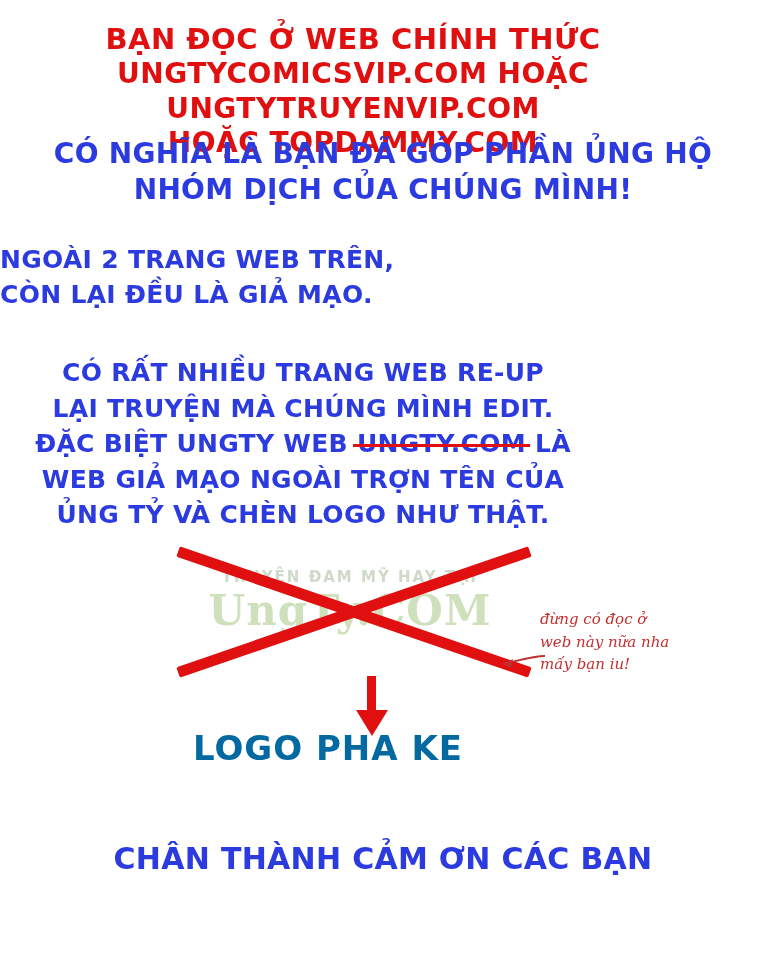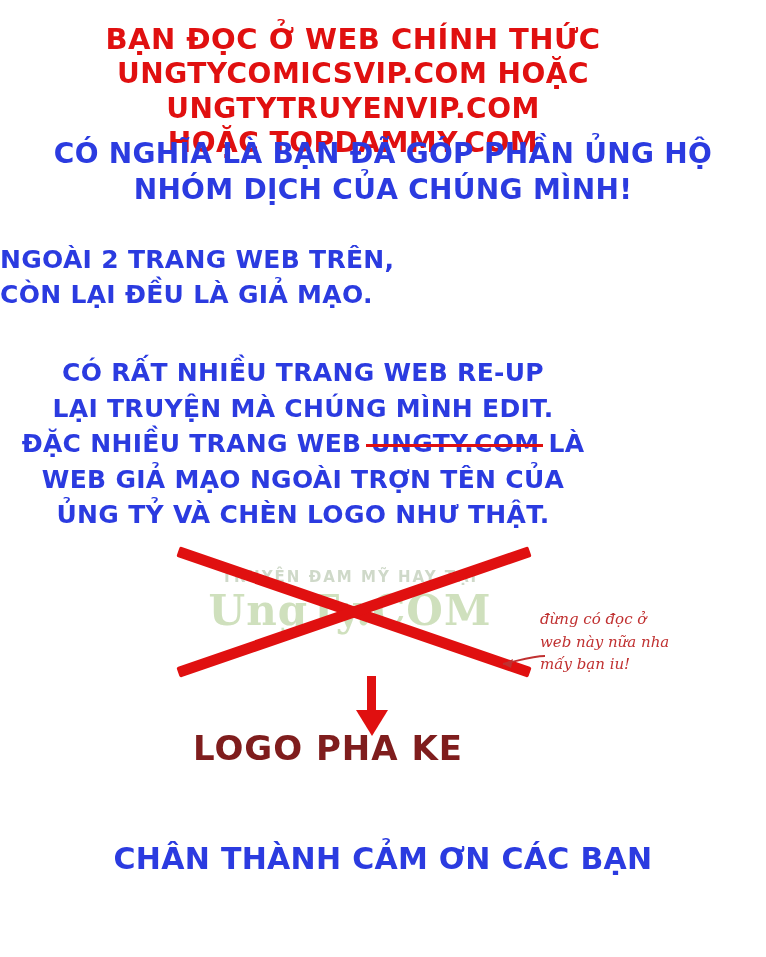--- a/index.html
+++ b/index.html
@@ -183,21 +183,21 @@
     width: 40px;
     height: 62px;
   }
 
   .logo-pha-ke {
     position: absolute;
     top: 728px;
     left: 0;
     width: 608px;
     text-align: center;
-    color: #7f1d1d;
+    color: #0369a1;
     font-family: "DejaVu Sans", sans-serif;
     font-weight: 700;
     font-size: 34px;
     letter-spacing: 1px;
     padding-left: 48px;
   }
 
   
   .block-thanks {
     position: absolute;
@@ -230,21 +230,21 @@
   </div>
 
   <div class="block-blue2">
     <div>NGOÀI 2 TRANG WEB TRÊN,</div>
     <div>CÒN LẠI ĐỀU LÀ GIẢ MẠO.</div>
   </div>
 
   <div class="block-blue3">
     <div>CÓ RẤT NHIỀU TRANG WEB RE-UP</div>
     <div>LẠI TRUYỆN MÀ CHÚNG MÌNH EDIT.</div>
-    <div><span>ĐẶC NHIỀU TRANG WEB </span><span class="strike-red">UNGTY.COM</span><span> LÀ</span></div>
+    <div><span>ĐẶC BIỆT UNGTY WEB </span><span class="strike-red">UNGTY.COM</span><span> LÀ</span></div>
     <div>WEB GIẢ MẠO NGOÀI TRỢN TÊN CỦA</div>
     <div>ỦNG TỶ VÀ CHÈN LOGO NHƯ THẬT.</div>
   </div>
 
   <div class="logo-area">
     <div class="logo-faint-top">TRUYỆN ĐAM MỸ HAY TẠI</div>
     <div class="logo-faint-main">UngTy.COM</div>
   </div>
 
   <div class="x-mark">

